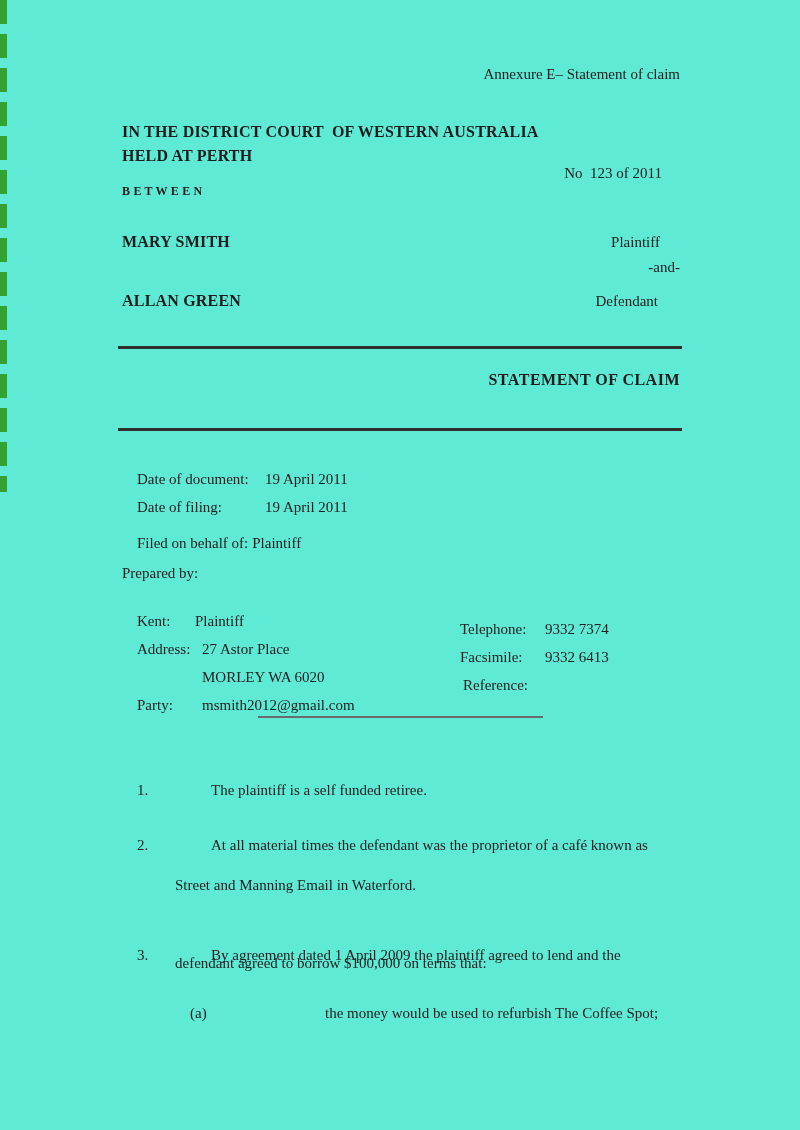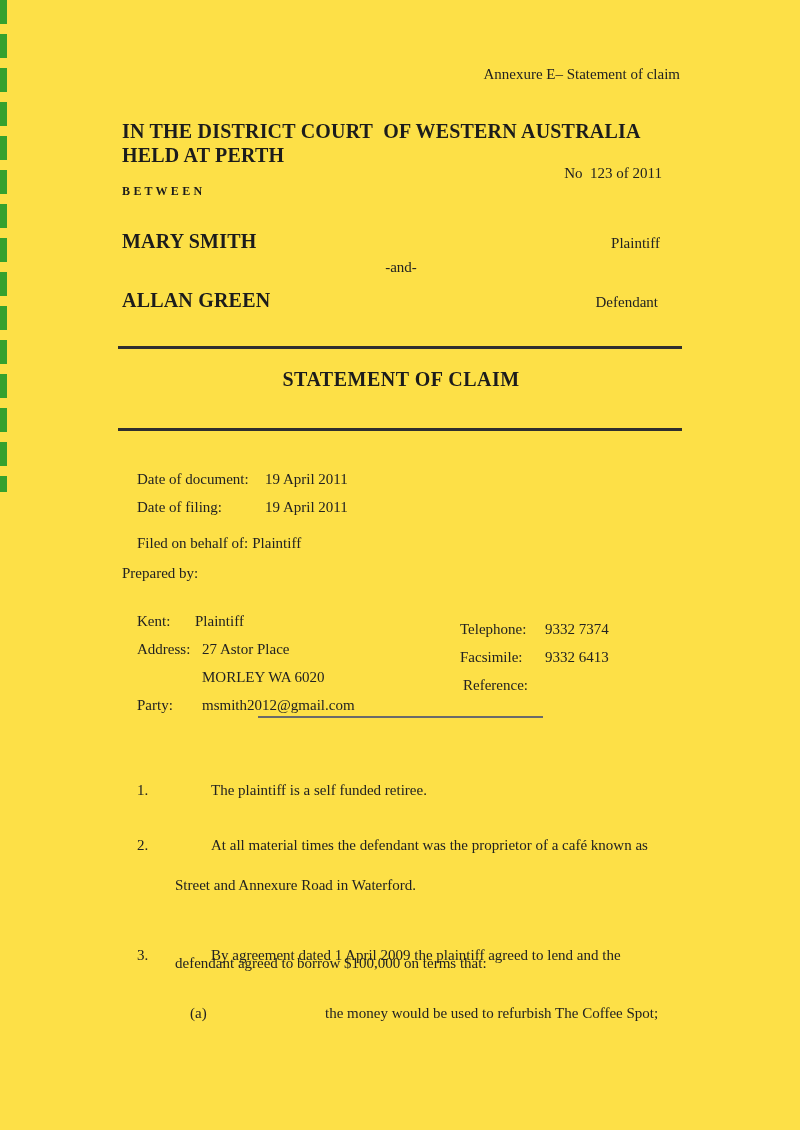--- a/index.html
+++ b/index.html
@@ -1,28 +1,28 @@
 <!DOCTYPE html>
 <html><head>
 <meta charset="utf-8">
 <style>
   html,body{margin:0;padding:0;background:#ffffff;}
   .page{
     position:relative;
     width:800px;height:1130px;
-    background:#fde047;
+    background:#5eead4;
     font-family:"Liberation Serif","DejaVu Serif",serif;
     color:#222222;
     overflow:hidden;
   }
   .abs{position:absolute;white-space:pre-wrap;}
   .t15{font-size:15px;line-height:20px;}
-  .t16b{font-size:20px;line-height:21px;font-weight:bold;color:#1c1c1c;letter-spacing:0.2px;}
+  .t16b{font-size:16px;line-height:21px;font-weight:bold;color:#1c1c1c;letter-spacing:0.2px;}
   .right{text-align:right;}
-  .center{text-align:center;}
+  .center{text-align:right;}
   .flexrow{display:flex;justify-content:space-between;align-items:baseline;}
   .rule{position:absolute;left:118px;width:564px;height:3px;background:#2f2f2f;}
   .short-rule{position:absolute;left:258px;width:285px;height:2px;background:#6a6a6a;}
   .green-edge{
     position:absolute;left:0;top:0;width:7px;height:492px;
     background:repeating-linear-gradient(180deg,var(--edge,#35a12e) 0 24px,transparent 24px 34px);
   }
   .label{display:inline-block;}
   .w128{width:128px;}
   .w58{width:58px;}
@@ -100,21 +100,21 @@
 
   <div class="short-rule" style="top:716px;"></div>
 
   <div class="abs t15" style="top:760px;left:122px;">
     <span class="num">1.</span><span>The plaintiff is a self funded retiree.</span>
   </div>
 
   <div class="abs t15" style="top:815px;left:122px;">
     <span class="num">2.</span><span>At all material times the defendant was the proprietor of a café known as</span>
   </div>
-  <div class="abs t15" style="top:875px;left:175px;">Street and Annexure Road in Waterford.</div>
+  <div class="abs t15" style="top:875px;left:175px;">Street and Manning Email in Waterford.</div>
 
   <div class="abs t15" style="top:925px;left:122px;">
     <span class="num">3.</span><span>By agreement dated 1 April 2009 the plaintiff agreed to lend and the</span>
   </div>
   <div class="abs t15" style="top:953px;left:175px;">defendant agreed to borrow $100,000 on terms that:</div>
   <div class="abs t15" style="top:983px;left:175px;">
     <span class="submark">(a)</span><span>the money would be used to refurbish The Coffee Spot;</span>
   </div>
 
 </div>

